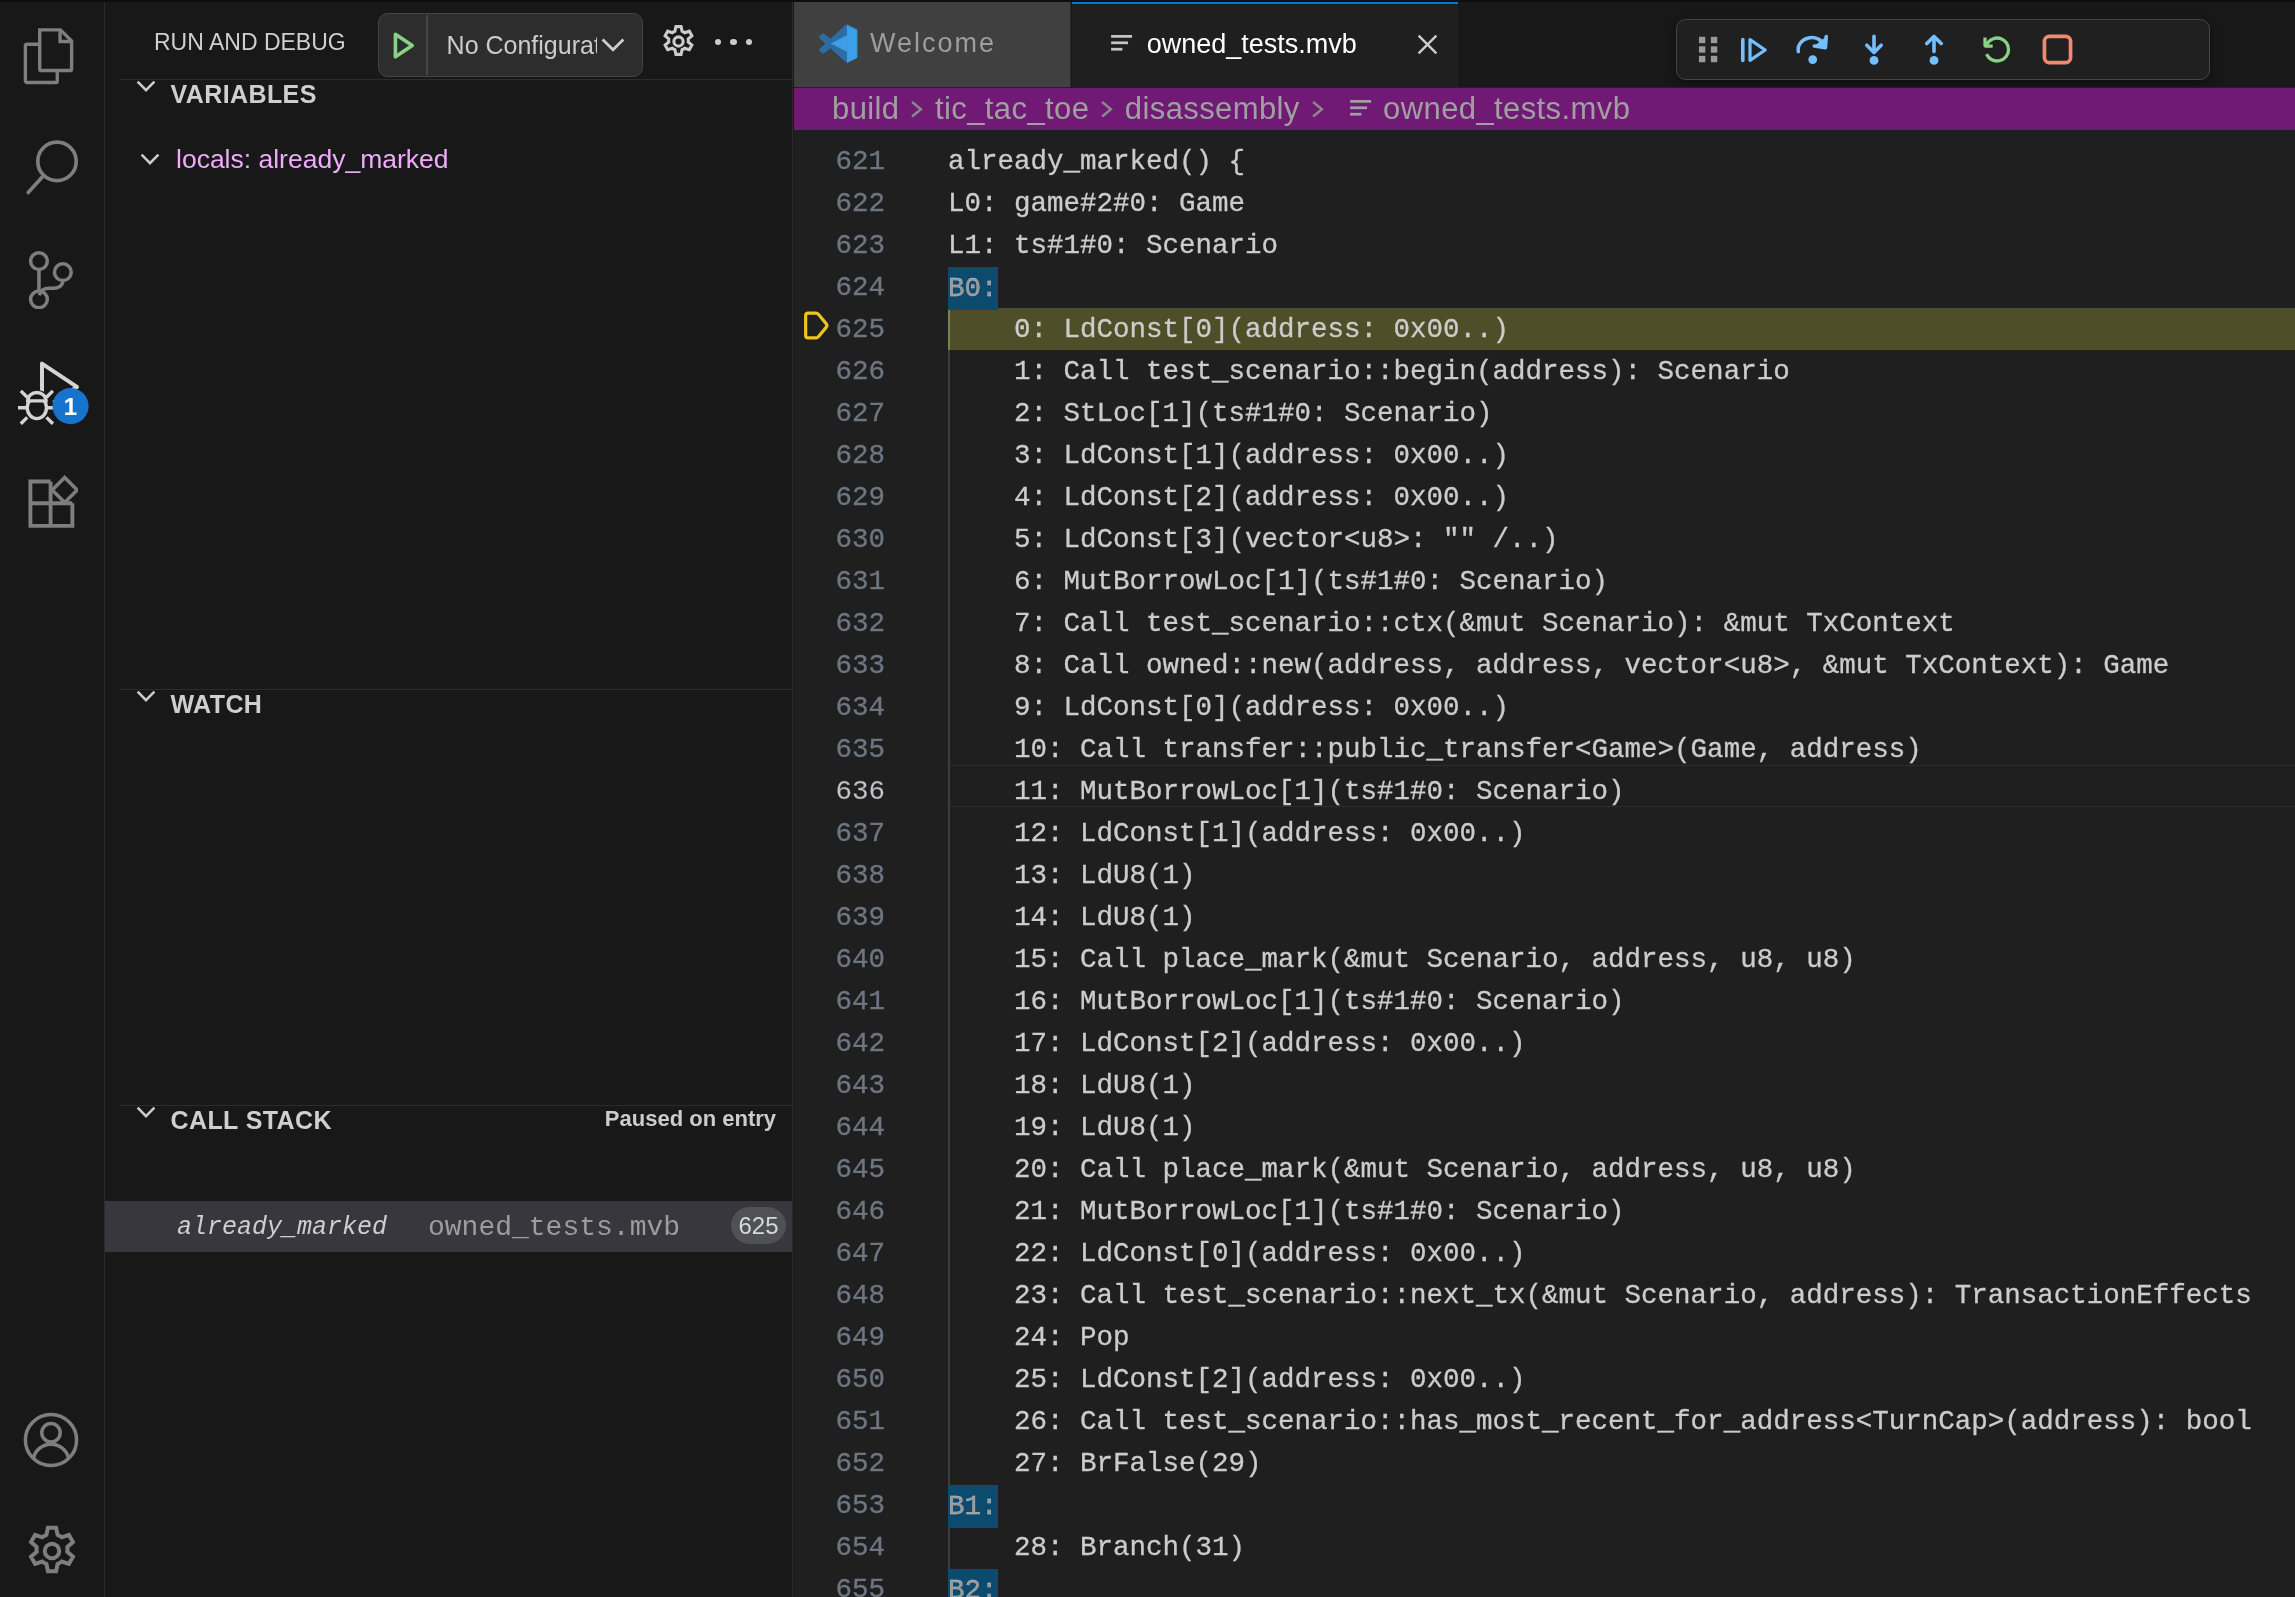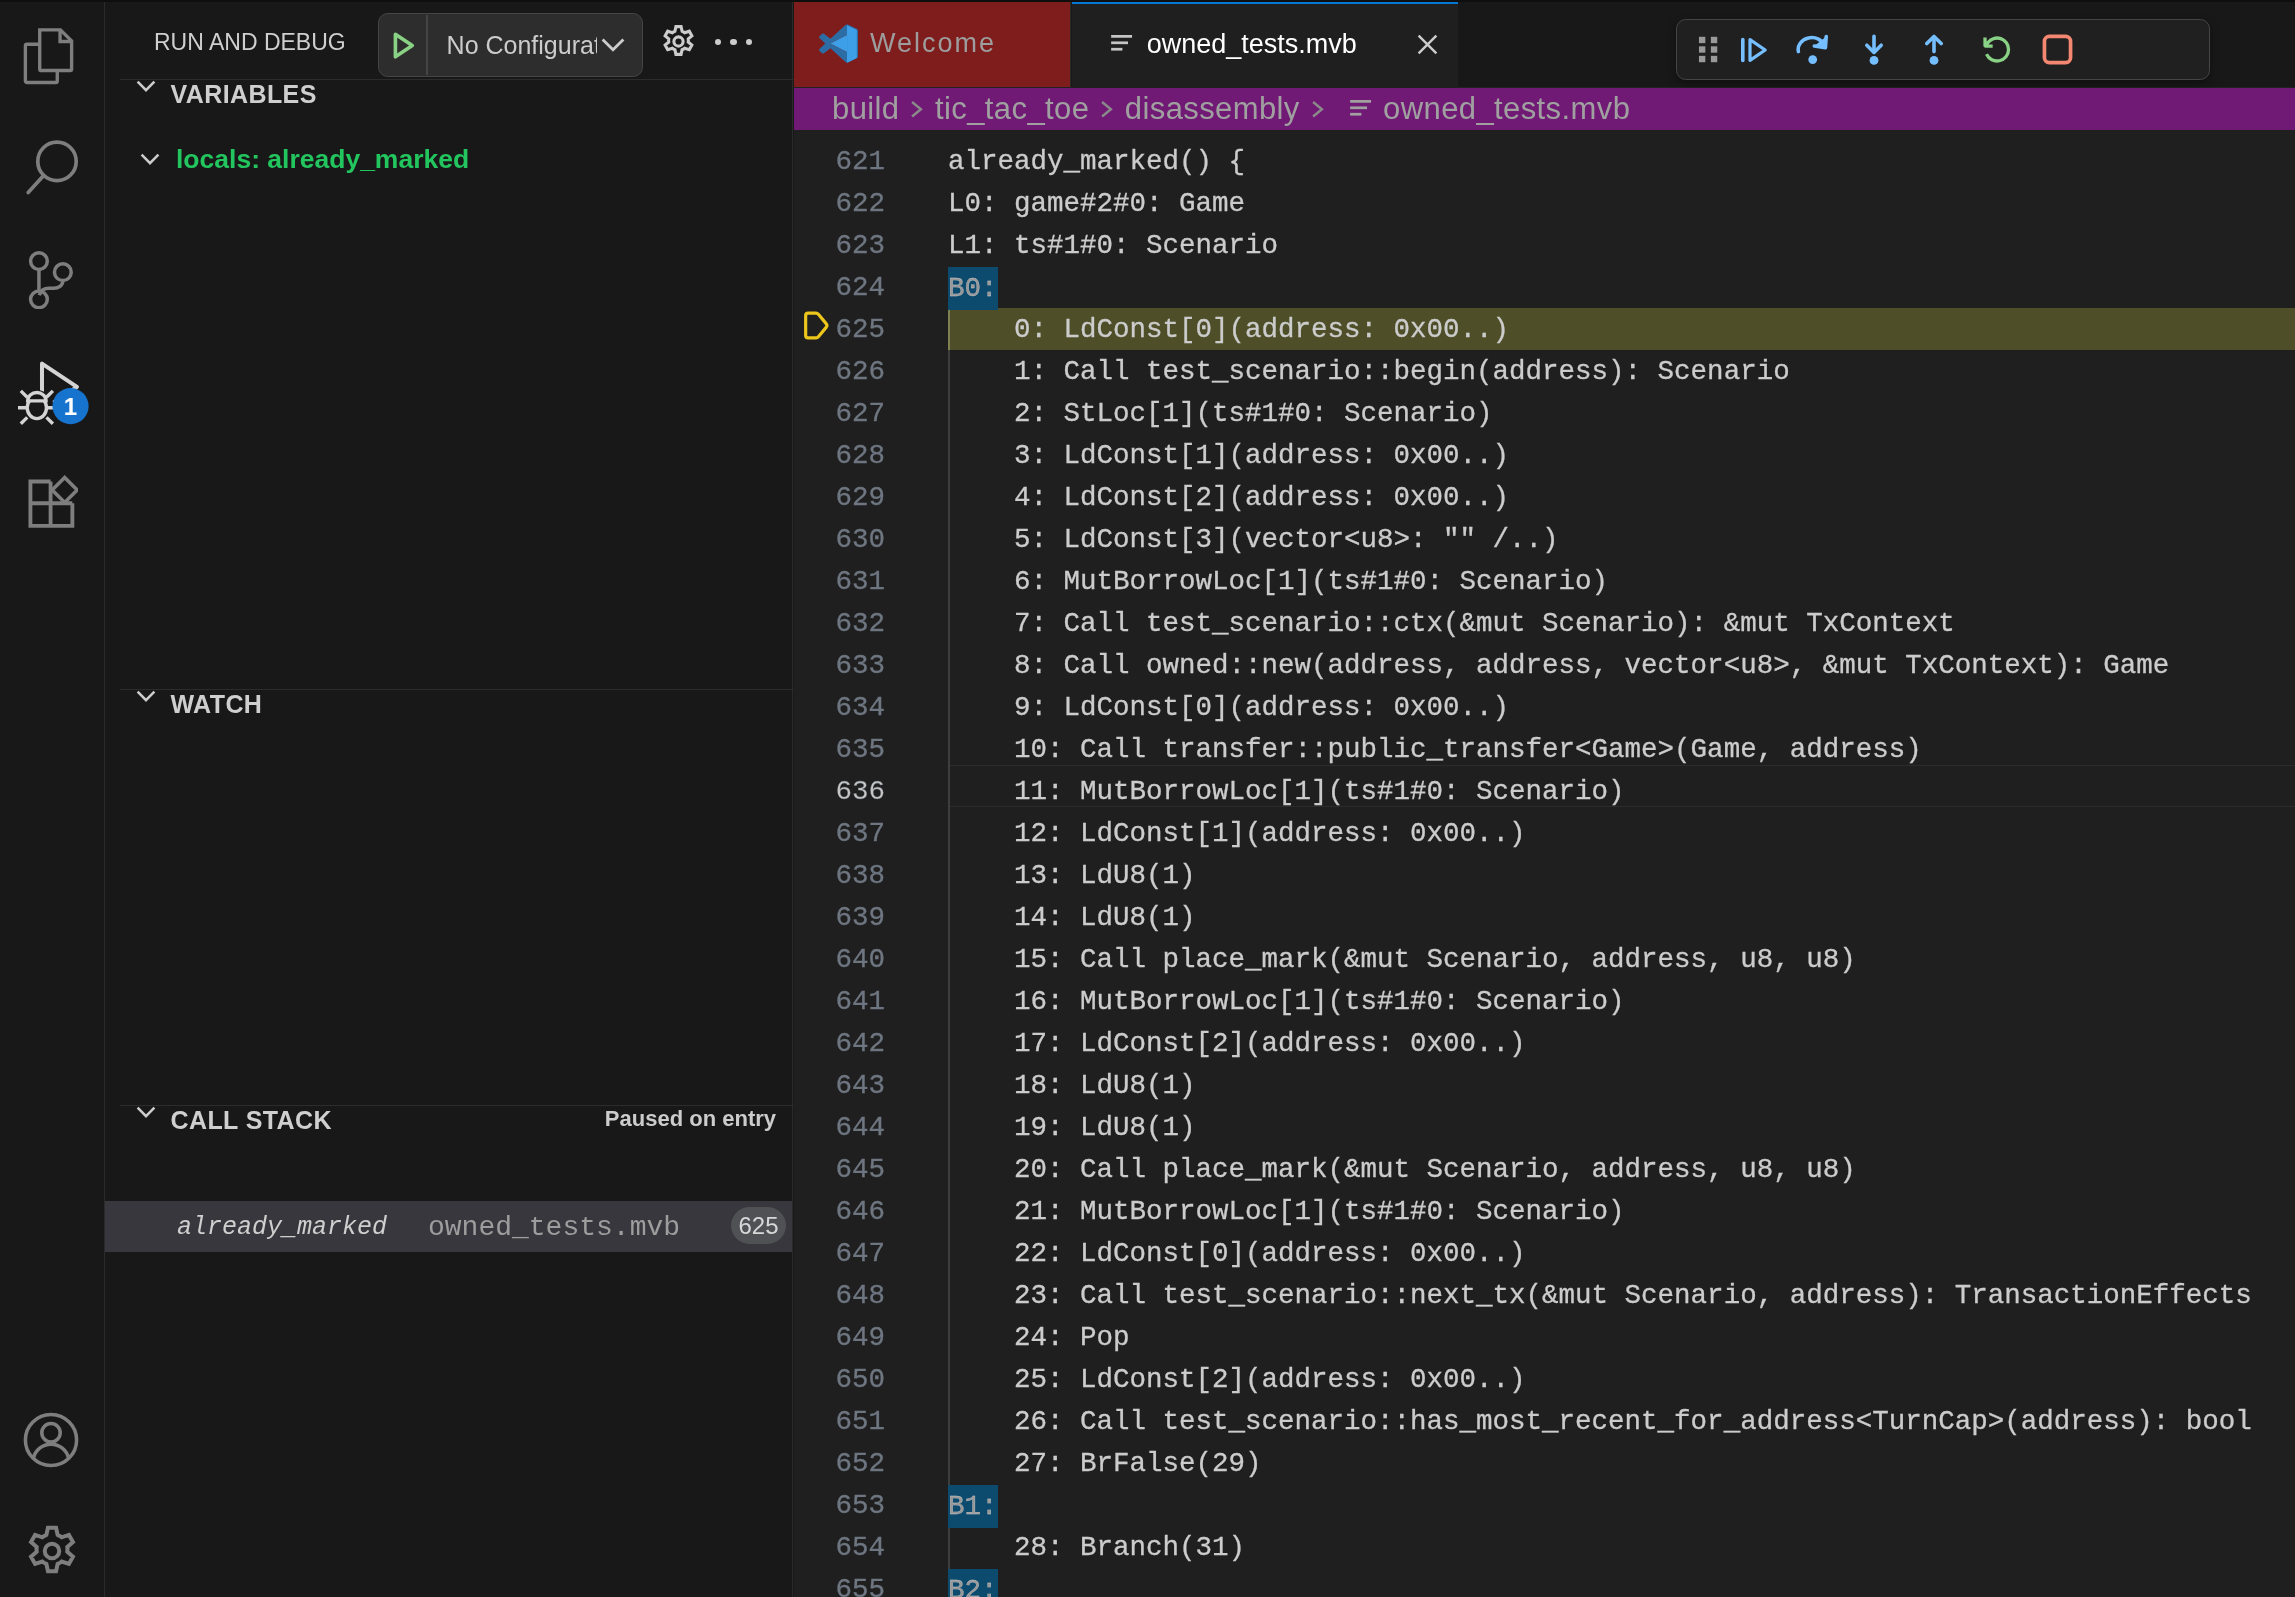--- a/index.html
+++ b/index.html
@@ -10,21 +10,21 @@
 #actbar { left:0; top:0; width:105px; height:1597px; background:#181818; border-right:1.6px solid #2b2b2b; }
 
 #sidebar { left:105px; top:0; width:688px; height:1597px; background:#181818; border-right:1.6px solid #2b2b2b; }
 .sechdr { position:absolute; left:15px; width:100%; border-top:1.6px solid #2c2c2c; display:flex; align-items:flex-start; }
 .sechdr .chev { margin-left:16px; }
 .sechdr .lbl { margin-left:14.5px; font-weight:bold; font-size:25px; color:#cfcfcf; letter-spacing:0.4px; }
 
 #editor { left:794px; top:0; width:1502px; height:1597px; background:#1f1f1f; }
 #tabbar { position:absolute; left:0; top:0; width:100%; height:88px; background:#181818; border-bottom:1.6px solid #222222; }
 .tab { position:absolute; top:0; height:88px; display:flex; align-items:center; }
-#tab-welcome { left:0; width:277px; background:#7f1d1d; border-right:1.6px solid #2b2b2b; height:87px; }
+#tab-welcome { left:0; width:277px; background:#404040; border-right:1.6px solid #2b2b2b; height:87px; }
 #tab-active { left:278px; width:386px; background:#1f1f1f; border-top:4px solid #0078d4; height:90px; padding-bottom:5.6px; }
 #breadcrumb { position:absolute; left:0; top:88px; width:100%; height:42px; background:#701a75; display:flex; align-items:center; font-size:31px; letter-spacing:0.4px; color:#a0a0a0; }
 
 #codearea { position:absolute; left:0; top:143px; width:1502px; height:1454px; background:#1f1f1f; }
 #gutter { position:absolute; left:0; top:-1.6px; width:91px; text-align:right; font-family:"Liberation Mono", monospace; font-size:27.5px; line-height:42px; color:#6e7681; white-space:pre; -webkit-text-stroke:0.3px #6e7681; }
 #code { position:absolute; left:154px; top:-1.6px; font-family:"Liberation Mono", monospace; font-size:27.5px; line-height:42px; color:#cccccc; white-space:pre; -webkit-text-stroke:0.3px #cccccc; }
 .cln { color:#c6c6c6; }
 .blk { background:#0c4a6e; color:#989898; padding:5.6px 0 6.4px 0; }
 #oliverow { position:absolute; left:154px; right:0; top:165px; height:42px; background:#4e4f28; }
 #curline { position:absolute; left:154px; right:0; top:622px; height:42px; border-top:1.6px solid #2c2c2c; border-bottom:1.6px solid #2c2c2c; }
@@ -118,21 +118,21 @@
   <div class="sechdr" style="top:79px; height:53px;">
     <svg class="chev" width="20" height="13" viewBox="0 0 25 16">
         <path d="M2 2 L12.5 12.5 L23 2" fill="none" stroke="#cccccc" stroke-width="3.2"></path>
       </svg>
     <span class="lbl">VARIABLES</span>
   </div>
   <div class="abs" style="left:35px; top:134px; height:50px; display:flex; align-items:center;">
     <svg width="20" height="13" viewBox="0 0 25 16">
         <path d="M2 2 L12.5 12.5 L23 2" fill="none" stroke="#cccccc" stroke-width="3.2"></path>
       </svg>
-    <span style="margin-left:16px; font-weight:bold; font-size:26.5px; color:#22c55e;text-align:center;">locals: already_marked</span>
+    <span style="margin-left:16px; font-weight:normal; font-size:26.5px; color:#f0abfc;text-align:center;">locals: already_marked</span>
   </div>
 
   <div class="sechdr" style="top:689px; height:53px;">
     <svg class="chev" width="20" height="13" viewBox="0 0 25 16">
         <path d="M2 2 L12.5 12.5 L23 2" fill="none" stroke="#cccccc" stroke-width="3.2"></path>
       </svg>
     <span class="lbl">WATCH</span>
   </div>
 
   <div class="sechdr" style="top:1105px; height:52px;">

